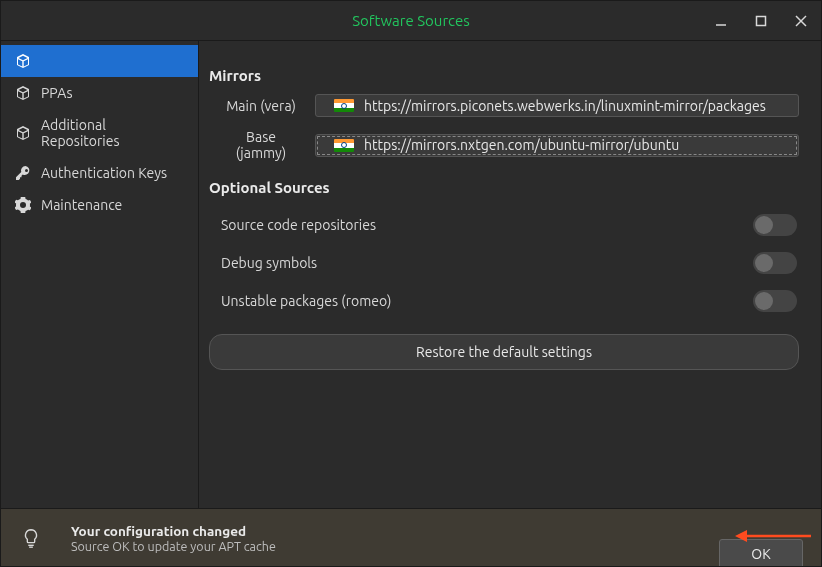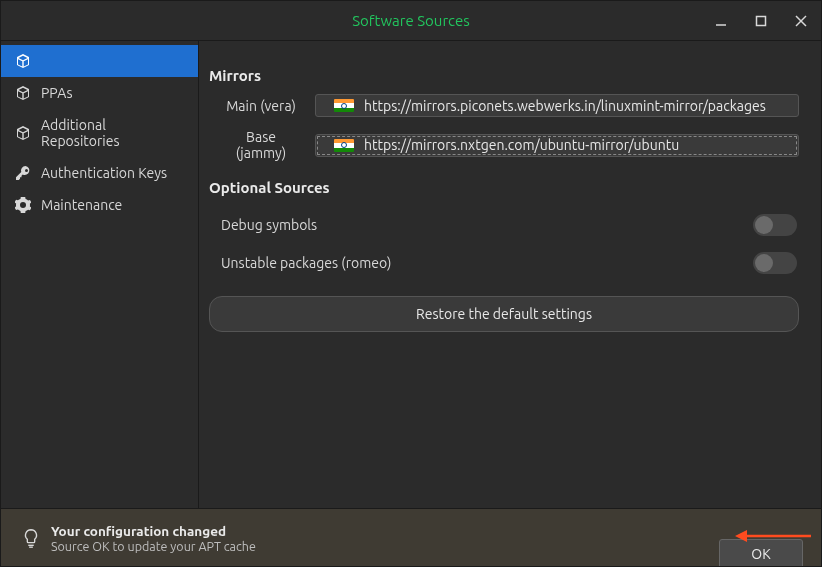--- a/index.html
+++ b/index.html
@@ -92,21 +92,21 @@
     background: #3a3a3a; border: 1px solid #555; border-radius: 13px;
     color: #e8e8e8; display: flex; align-items: center; justify-content: center;
     cursor: pointer;
   }
   
   .bottombar {
     position: absolute; left: 0; right: 0; bottom: 0;
     height: 58px; background: #3f3b33;
     border-top: 1px solid #1a1a1a;
     display: flex; align-items: center; padding: 0 18px;
-    gap: 8px;
+    gap: 28px;
   }
   .bottombar .hint-icon { width: 24px; height: 24px; display:flex; align-items:center; justify-content:center; }
   .bottombar .hint-icon svg { width: 22px; height: 22px; stroke: #d8d8d8; fill: none; stroke-width: 1.5; }
   .hint-text .line1 { font-weight: 700; color: #eaeaea; font-size: 13.5px; }
   .hint-text .line2 { color: #bdbdbd; font-size: 12.5px; }
   .ok-btn {
     margin-left: auto; width: 84px; height: 30px;
     background: #4a4a4a; border: 1px solid #666; border-radius: 3px;
     color: #eaeaea; display: flex; align-items: center; justify-content: center;
     cursor: pointer;
@@ -202,20 +202,24 @@
       <div class="mirror-label">Base (jammy)</div>
       <div class="mirror-field focused">
         <span class="flag"></span>
         <span>https://mirrors.nxtgen.com/ubuntu-mirror/ubuntu</span>
       </div>
     </div>
 
     <div class="section-title opt">Optional Sources</div>
 
     <div class="option-row">
+      <span class="option-label">Source code repositories</span>
+      <div class="toggle"></div>
+    </div>
+    <div class="option-row">
       <span class="option-label">Debug symbols</span>
       <div class="toggle"></div>
     </div>
     <div class="option-row">
       <span class="option-label">Unstable packages (romeo)</span>
       <div class="toggle"></div>
     </div>
 
     <div class="restore-btn">
       <span>Restore the default settings</span>

